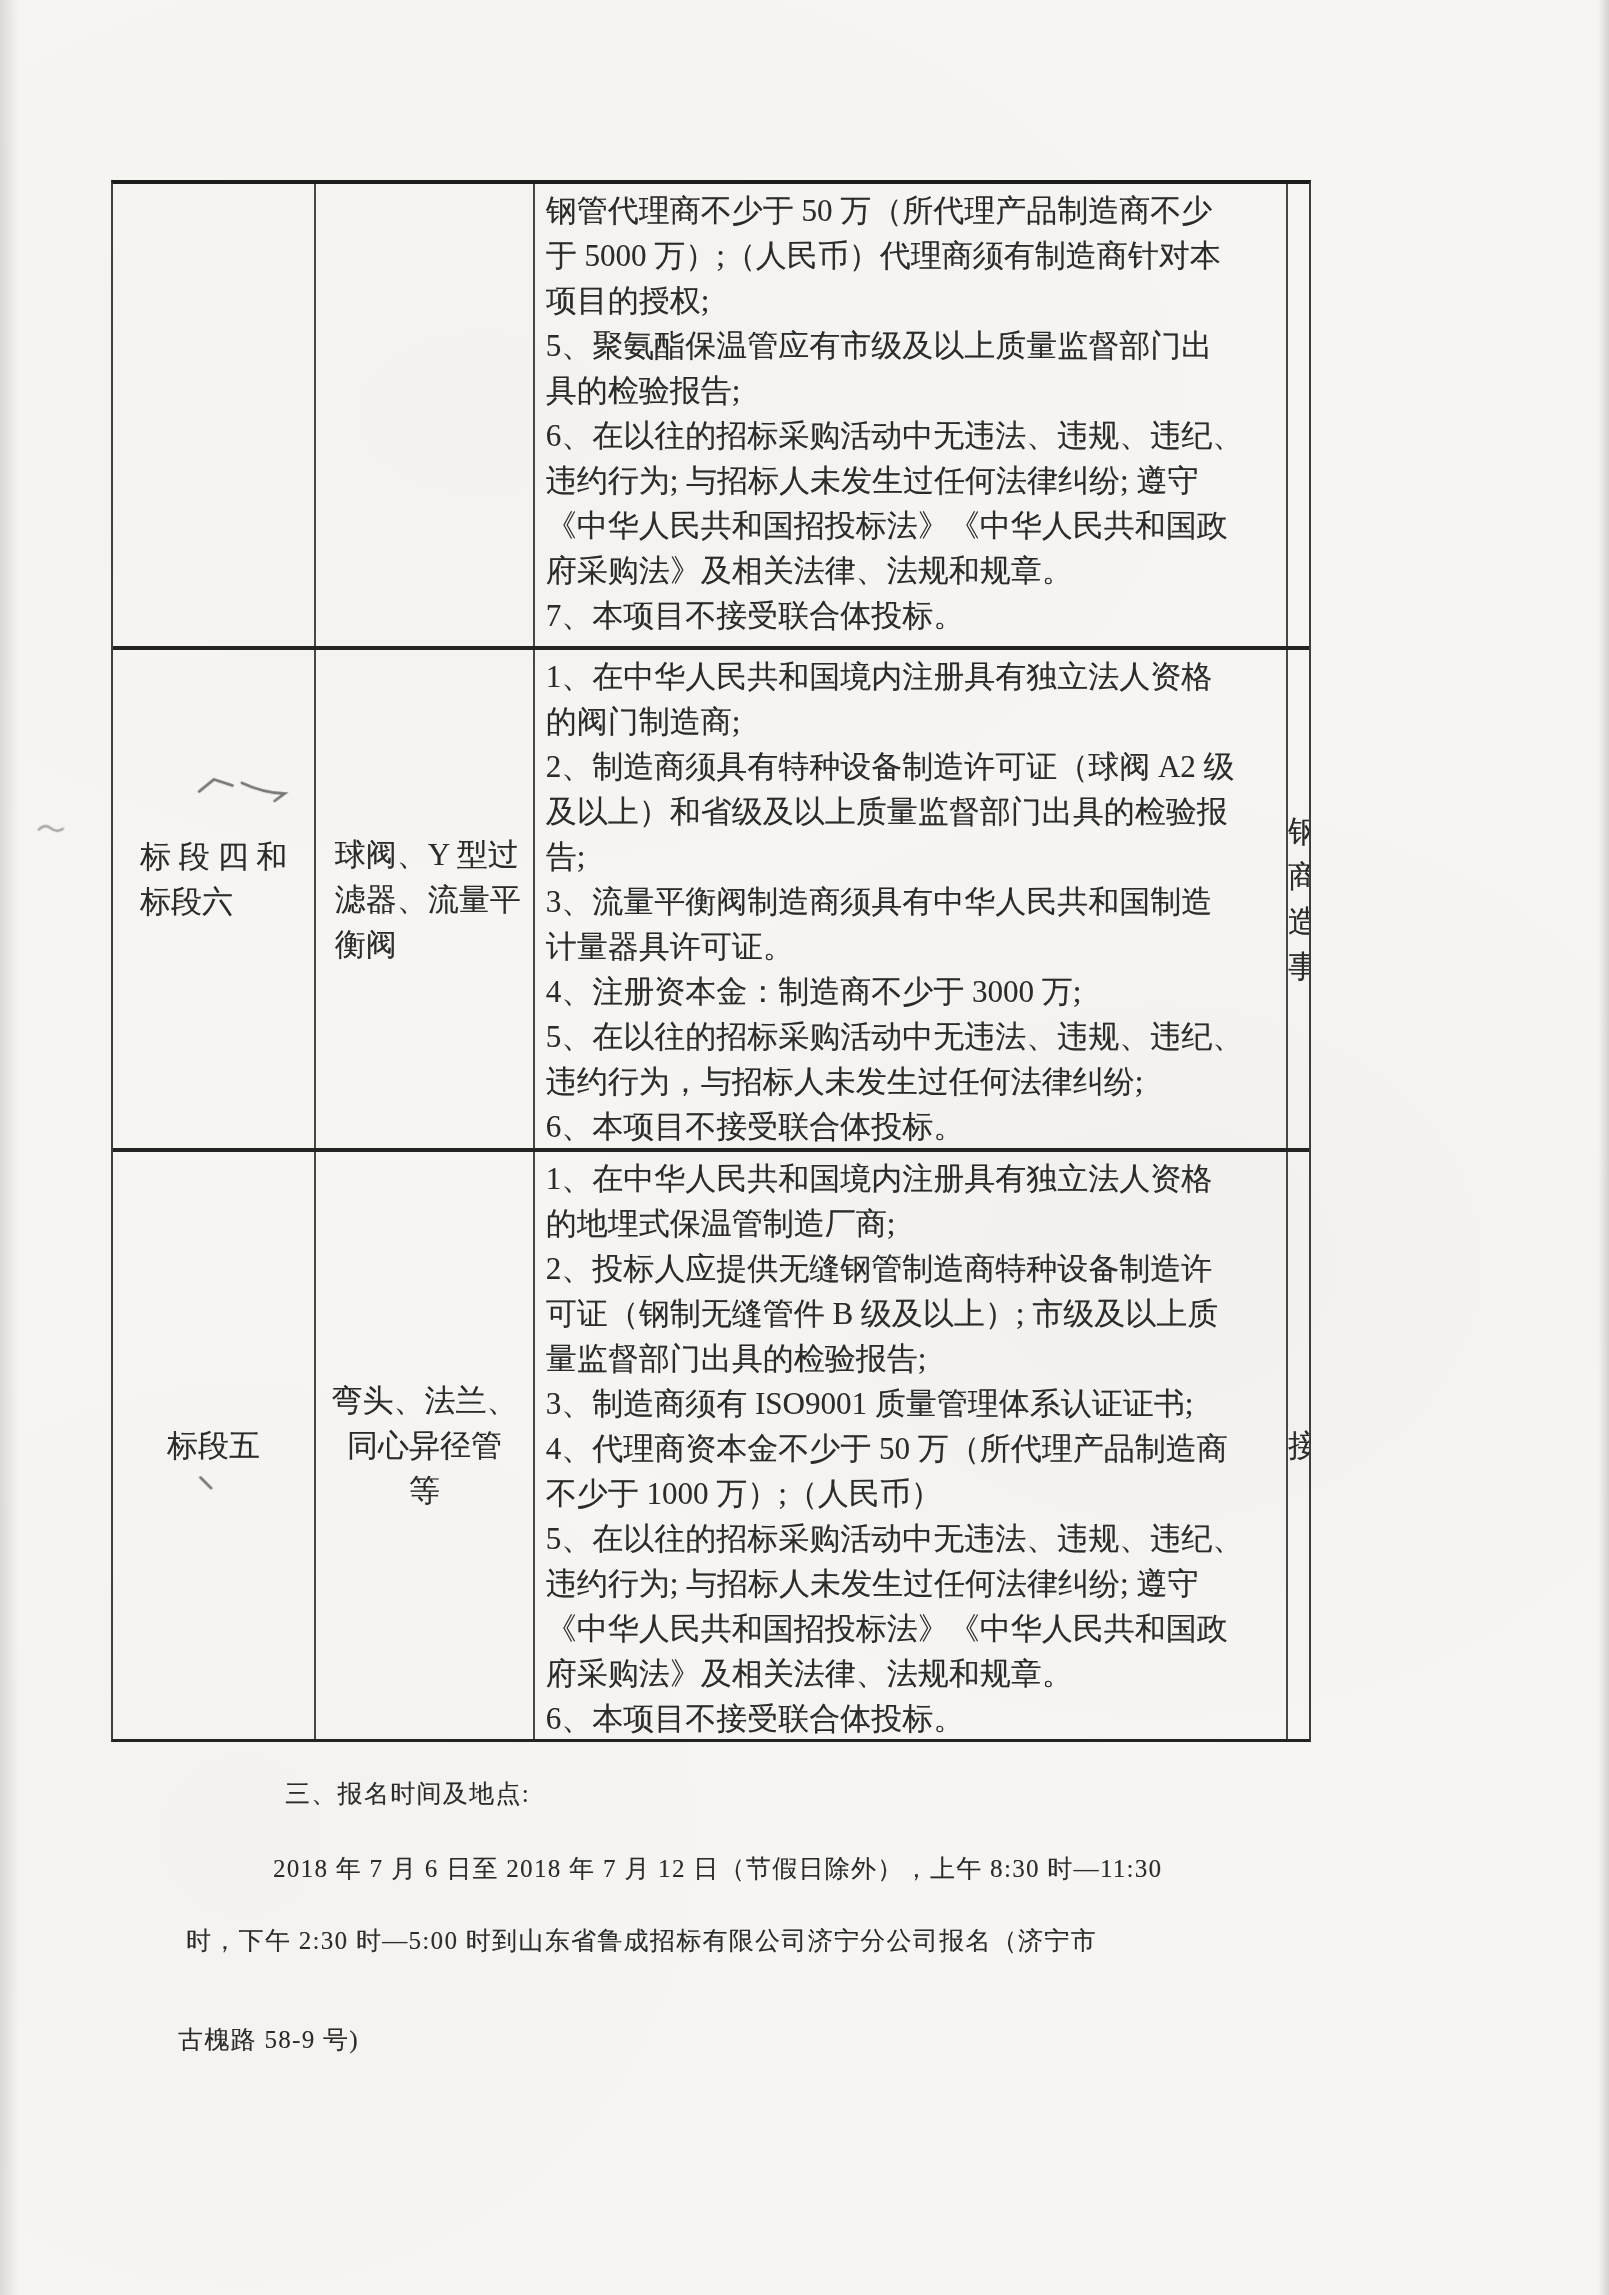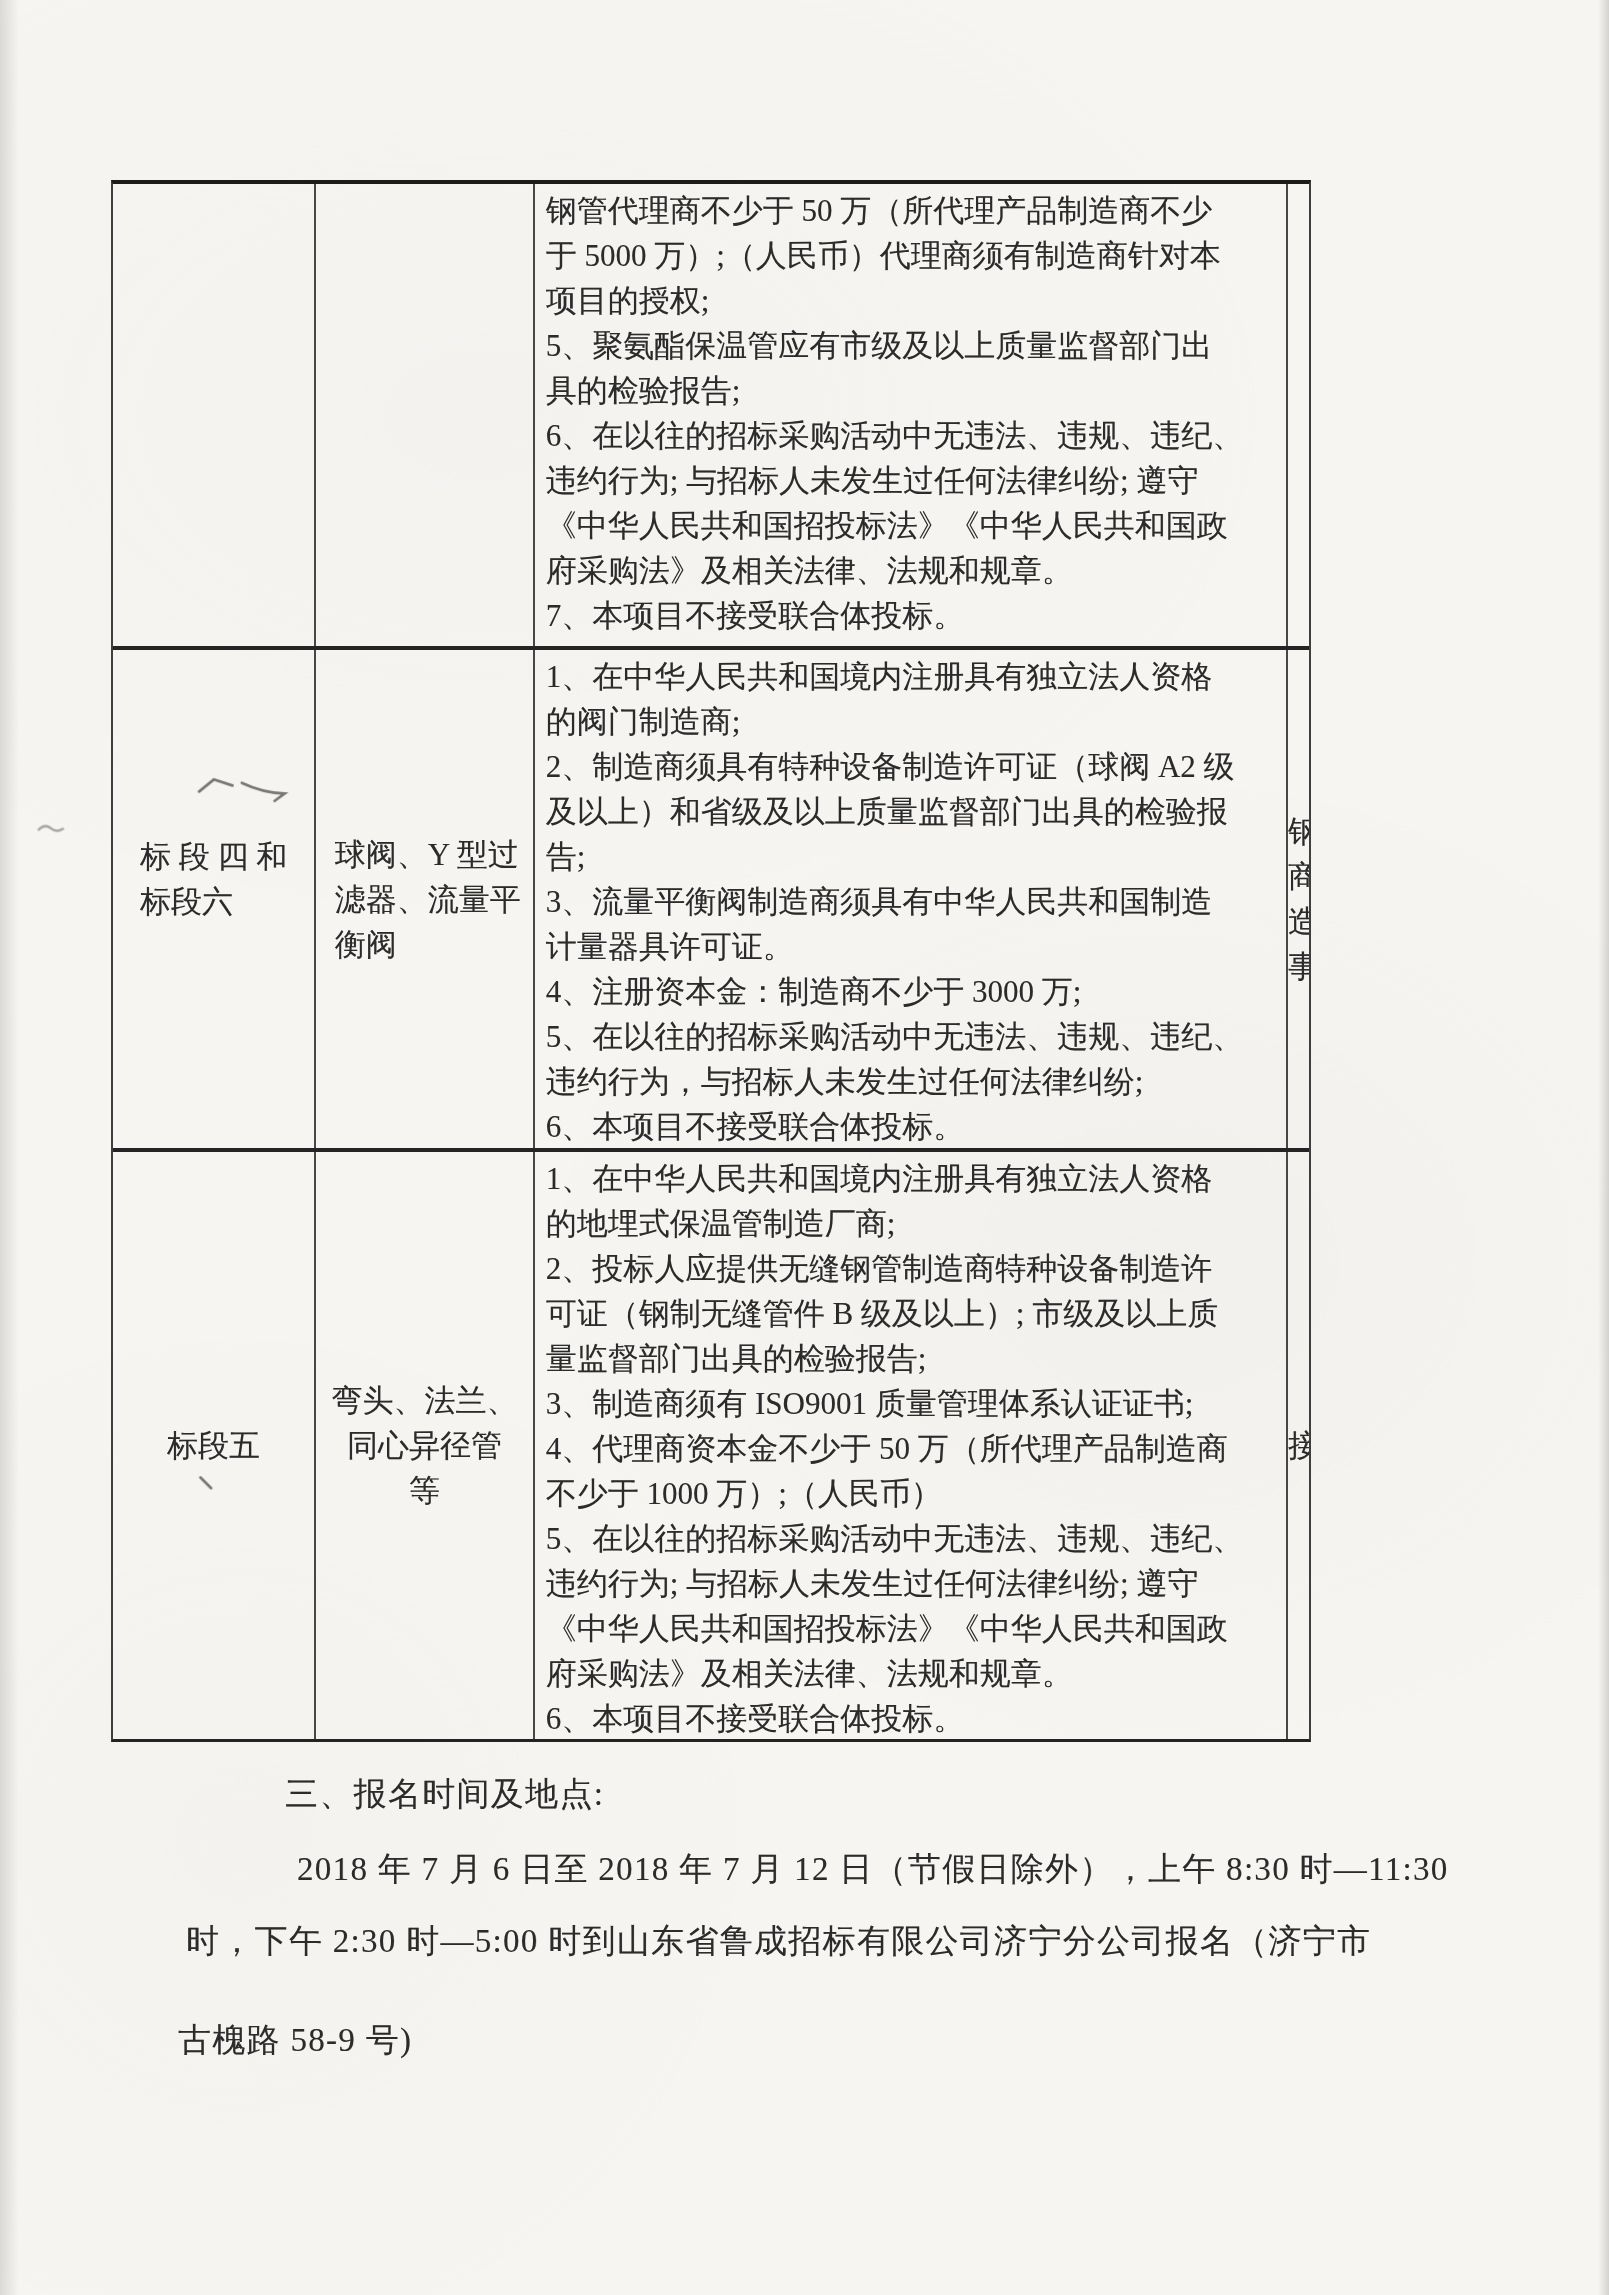--- a/index.html
+++ b/index.html
@@ -54,26 +54,26 @@
   .row-2 .col-equip{padding-left:0;text-align:center;}
   .col-agent{text-align:center;}
   .col-req{
     padding:4px 9.4px 0 10.7px;
     font-size:31px;line-height:45px;
     text-shadow:0.3px 0.3px 0.5px rgba(60,60,60,0.35);
   }
   .tline{white-space:pre;}
   .footer-heading,.footer-line{
     position:absolute;
-    font-size:33px;line-height:40px;letter-spacing:1.3px;
+    font-size:25px;line-height:40px;letter-spacing:1.3px;
     white-space:pre;
     text-shadow:0.3px 0.3px 0.5px rgba(60,60,60,0.35);
   }
   .footer-heading{left:285px;top:1774px;}
-  .f1{left:297px;top:1849px;}
+  .f1{left:273px;top:1849px;}
   .f2{left:186px;top:1921px;}
   .f3{left:178px;top:1992px;margin-top:28px;}
   .marks{position:absolute;left:0;top:0;pointer-events:none;}
 </style>
 </head>
 <body>
 
 <div class="page">
 
   <div class="doc-table">

